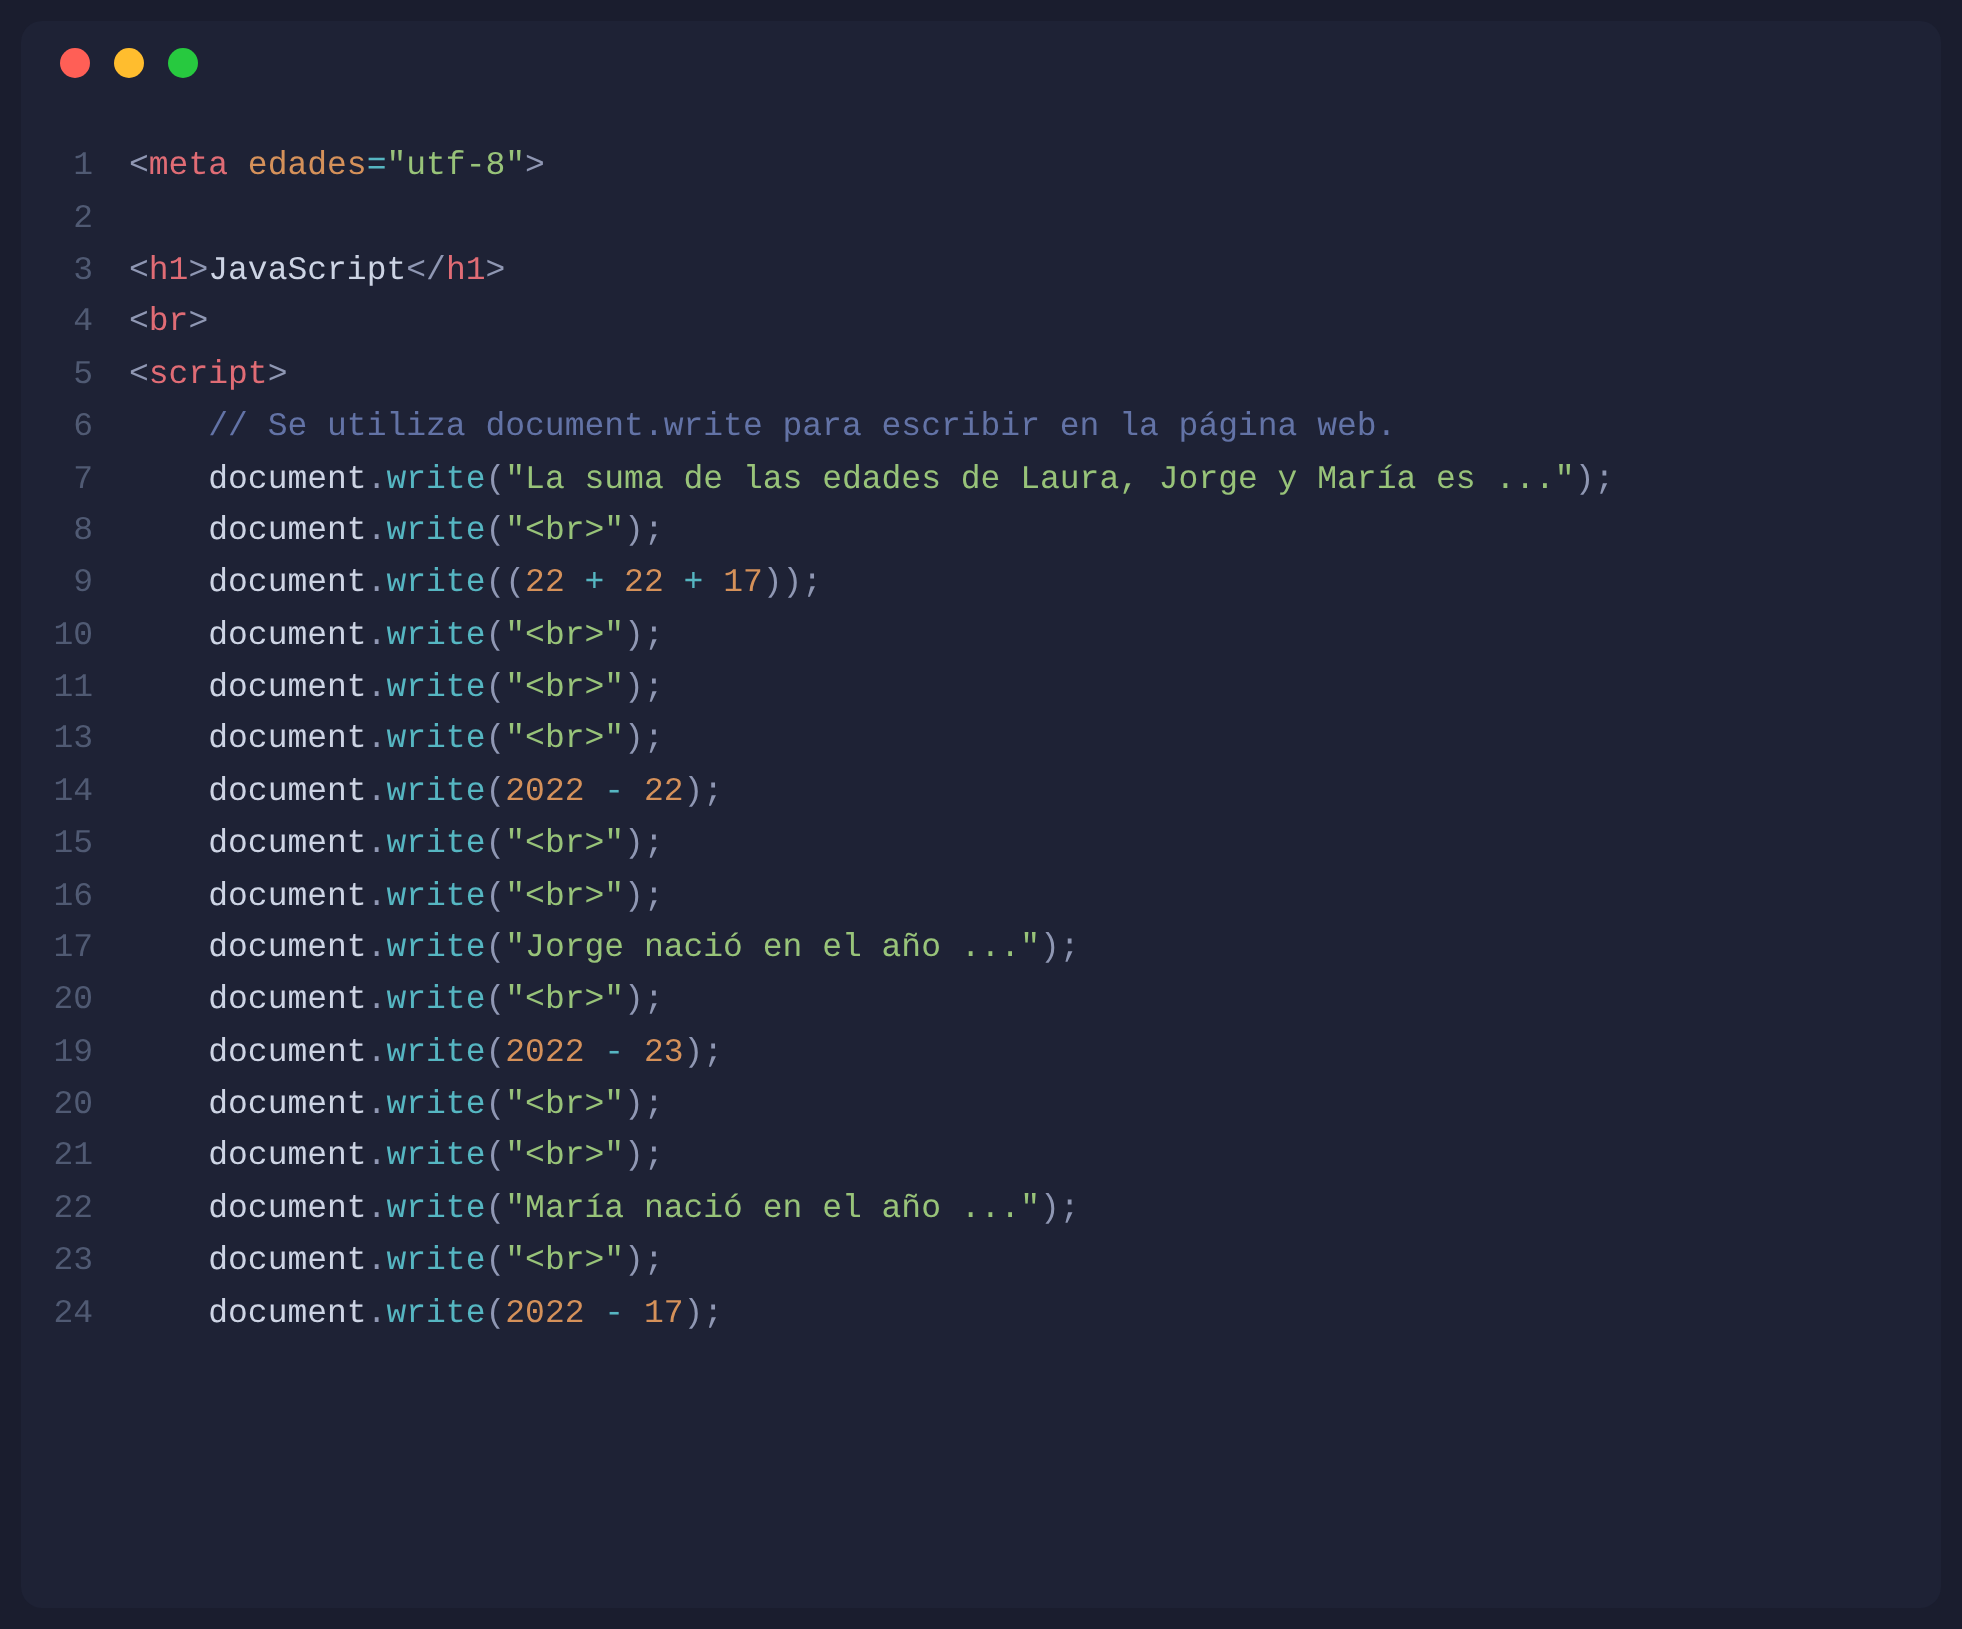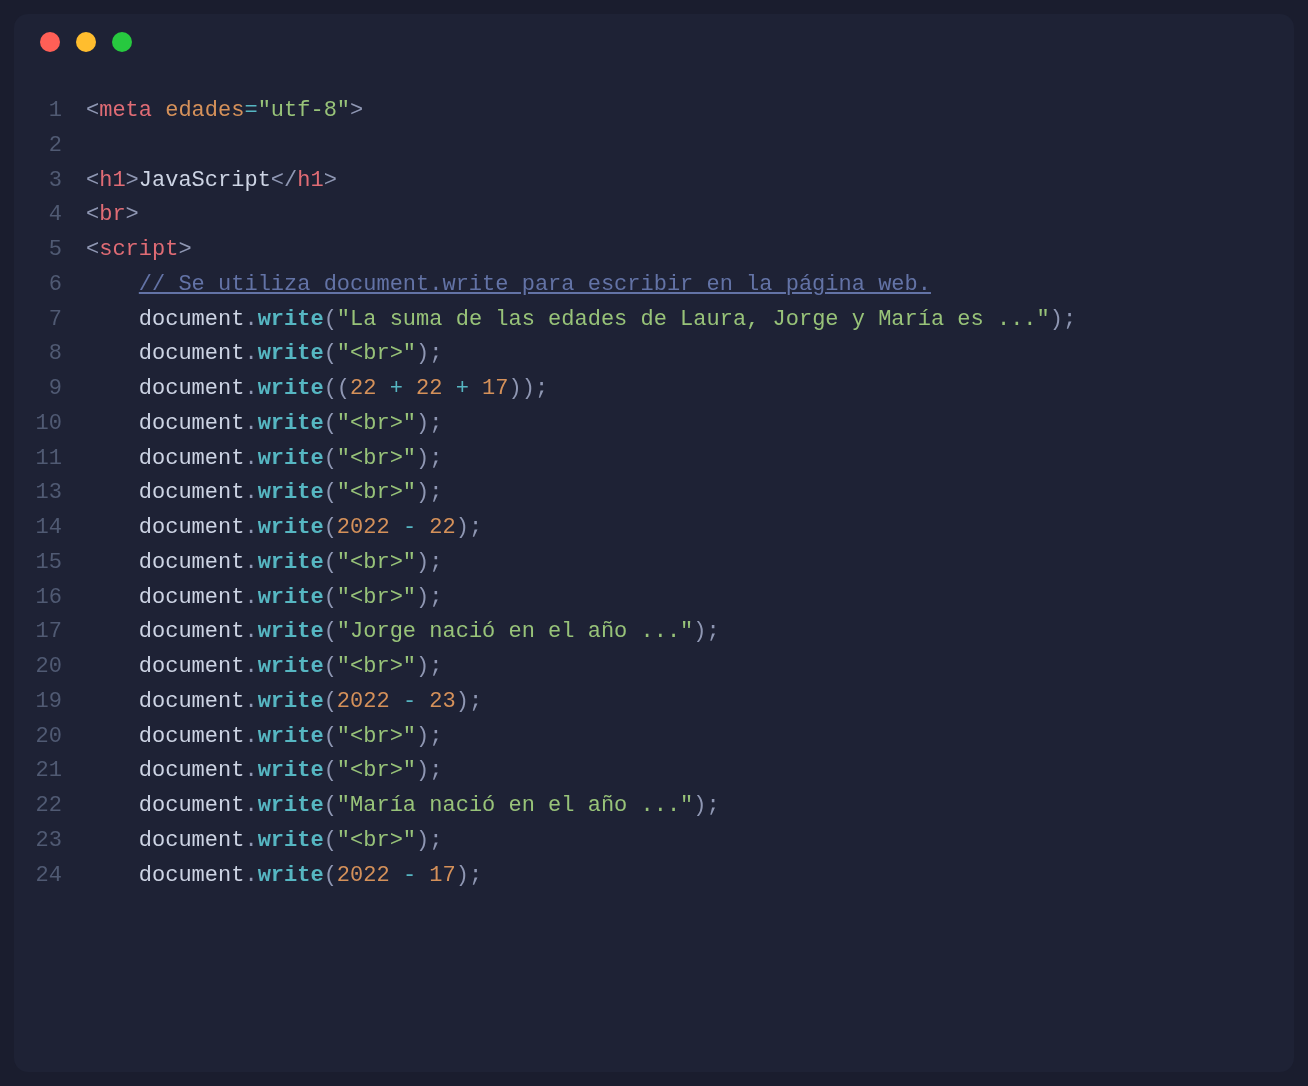--- a/index.html
+++ b/index.html
@@ -55,22 +55,22 @@
   }
   .code { flex: 1; }
 
   
   .tok-punct   { color: #8f97b3; }
   .tok-tag     { color: #e06c75; }
   .tok-attr    { color: #d5915a; }
   .tok-op      { color: #56b6c2; }
   .tok-str     { color: #98c379; }
   .tok-default { color: #cdd4e4; }
-  .tok-func    { color: #56b6c2; font-weight: bold; }
-  .tok-comment { color: #6373a6; text-decoration: underline; }
+  .tok-func    { color: #56b6c2; }
+  .tok-comment { color: #6373a6; }
   .tok-num     { color: #d5915a; }
   .tok-dot     { color: #8f97b3; }
 </style>
 </head>
 <body>
 
 <div class="window">
   <div class="titlebar">
     <span class="traffic-dot dot-red"></span>
     <span class="traffic-dot dot-yellow"></span>

